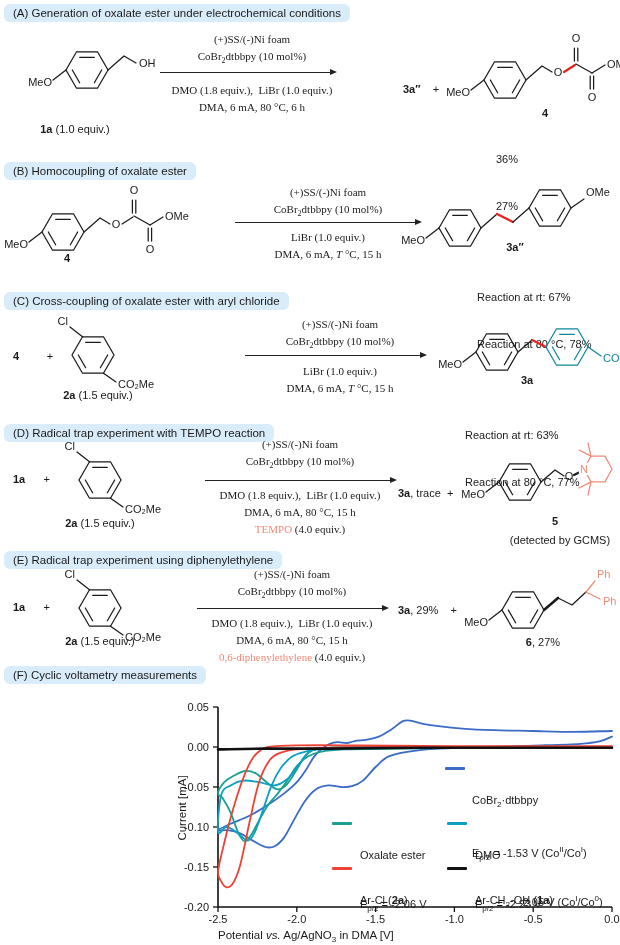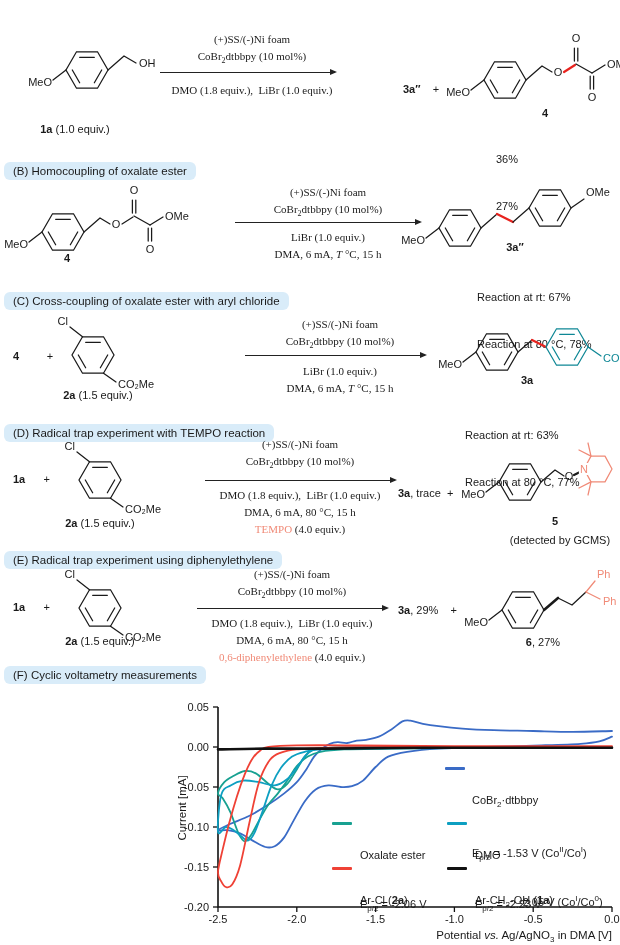--- a/index.html
+++ b/index.html
@@ -23,58 +23,60 @@
   
   .st{position:absolute;color:#1a1a1a;}
   .st text{font-size:11px;fill:currentColor;font-family:inherit;}
   .bond{stroke:currentColor;fill:none;stroke-width:1.25px;stroke-linecap:round;stroke-linejoin:round;}
   .red{stroke:#e8231e;}
   .bthick{stroke-width:2.2px;}
   .halo{stroke:#ffffff;stroke-width:4px;paint-order:stroke;}
   
   #cv{position:absolute;left:0;top:690px;}
   .tick{font-size:11px;fill:#1a1a1a;font-family:inherit;}
-  .xlab{position:absolute;left:218px;top:929px;width:394px;text-align:right;font-size:11.5px;}
+  .xlab{position:absolute;left:218px;top:929px;width:394px;text-align:left;font-size:11.5px;}
   .ylab{position:absolute;left:102px;top:801px;width:160px;height:14px;line-height:14px;
         text-align:center;transform:rotate(-90deg);font-size:11.5px;}
   .leg-swatch{position:absolute;width:20px;height:2.6px;border-radius:1px;background:#888;}
   .leg-text{position:absolute;font-size:11px;line-height:16px;white-space:pre;}
   .indent{padding-left:47px;}
 </style>
 </head>
 <body>
 
 <div class="page">
 
   <svg width="0" height="0" style="position:absolute">
     <defs>
       <g id="benz" fill="none" stroke="currentColor" stroke-width="1.25" stroke-linecap="round">
         <path d="M21 0 L10.5 18.2 L-10.5 18.2 L-21 0 L-10.5 -18.2 L10.5 -18.2 Z"></path>
         <path d="M14.7 0 L7.35 12.74 M-7.35 12.74 L-14.7 0 M-7.35 -12.74 L7.35 -12.74"></path>
       </g>
     </defs>
   </svg>
 
+  <div class="pill" style="top:4px">(A) Generation of oxalate ester under electrochemical conditions</div>
 
   <svg class="st" style="left:25px;top:22px" width="180" height="95" viewBox="0 0 180 95">
     <use href="#benz" transform="translate(62,48)"></use>
     <path class="bond" d="M41 48 L28 58"></path>
     <path class="bond" d="M83 48 L99 34 L111 41"></path>
     <text x="27" y="64" text-anchor="end">MeO</text>
     <text x="114" y="45">OH</text>
   </svg>
   <div class="t ctr" style="left:15px;top:122px;width:120px"><b>1a</b> (1.0 equiv.)</div>
 
   <div class="cond" style="left:82px;top:31px">
     <div>(+)SS/(-)Ni foam</div>
     <div>CoBr<sub>2</sub>dtbbpy (10 mol%)</div>
   </div>
   <div class="arrow" style="left:160px;top:72px;width:175px"></div>
   <div class="cond" style="left:82px;top:82px">
     <div>DMO (1.8 equiv.),  LiBr (1.0 equiv.)</div>
+    <div>DMA, 6 mA, 80 °C, 6 h</div>
   </div>
 
   <div class="t" style="left:403px;top:82px"><b>3a″</b>    +</div>
 
   <svg class="st" style="left:443px;top:28px" width="210" height="92" viewBox="0 0 210 92">
     <use href="#benz" transform="translate(62,52)"></use>
     <path class="bond" d="M41 52 L28 62"></path>
     <text x="27" y="68" text-anchor="end">MeO</text>
     <path class="bond" d="M83 52 L99 38 L109 44"></path>
     <text x="115" y="48" text-anchor="middle">O</text>

